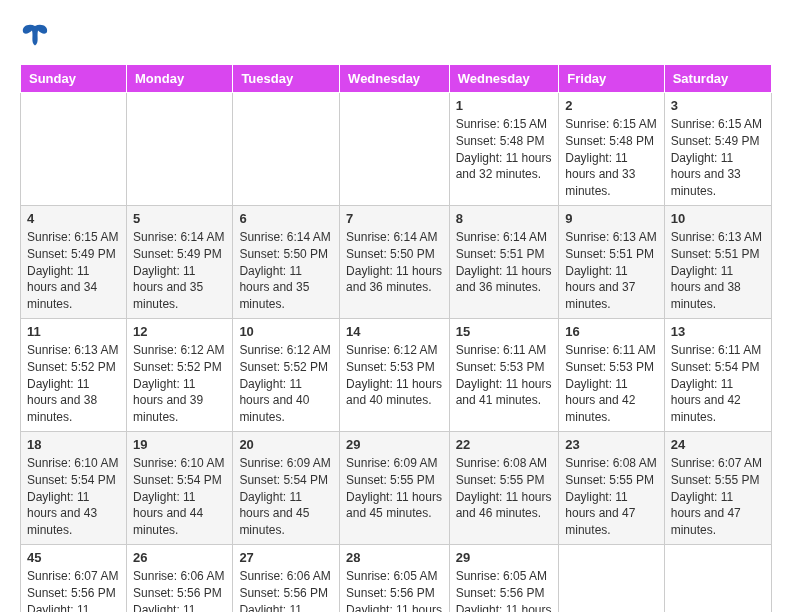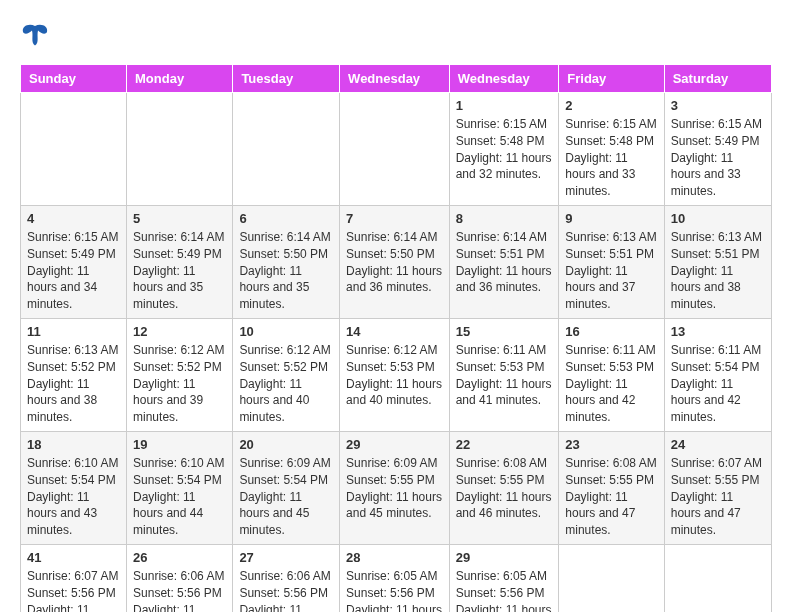--- a/index.html
+++ b/index.html
@@ -272,21 +272,21 @@
         </td>
         <td>
           <span class="day-num">24</span>
           <div class="day-info" style="white-space: pre-line;">Sunrise: 6:07 AM
 Sunset: 5:55 PM
 Daylight: 11 hours and 47 minutes.</div>
         </td>
       </tr>
       <tr>
         <td>
-          <span class="day-num">41</span>
+          <span class="day-num">45</span>
           <div class="day-info" style="white-space: pre-line;">Sunrise: 6:07 AM
 Sunset: 5:56 PM
 Daylight: 11 hours and 48 minutes.</div>
         </td>
         <td>
           <span class="day-num">26</span>
           <div class="day-info" style="white-space: pre-line;">Sunrise: 6:06 AM
 Sunset: 5:56 PM
 Daylight: 11 hours and 49 minutes.</div>
         </td>

